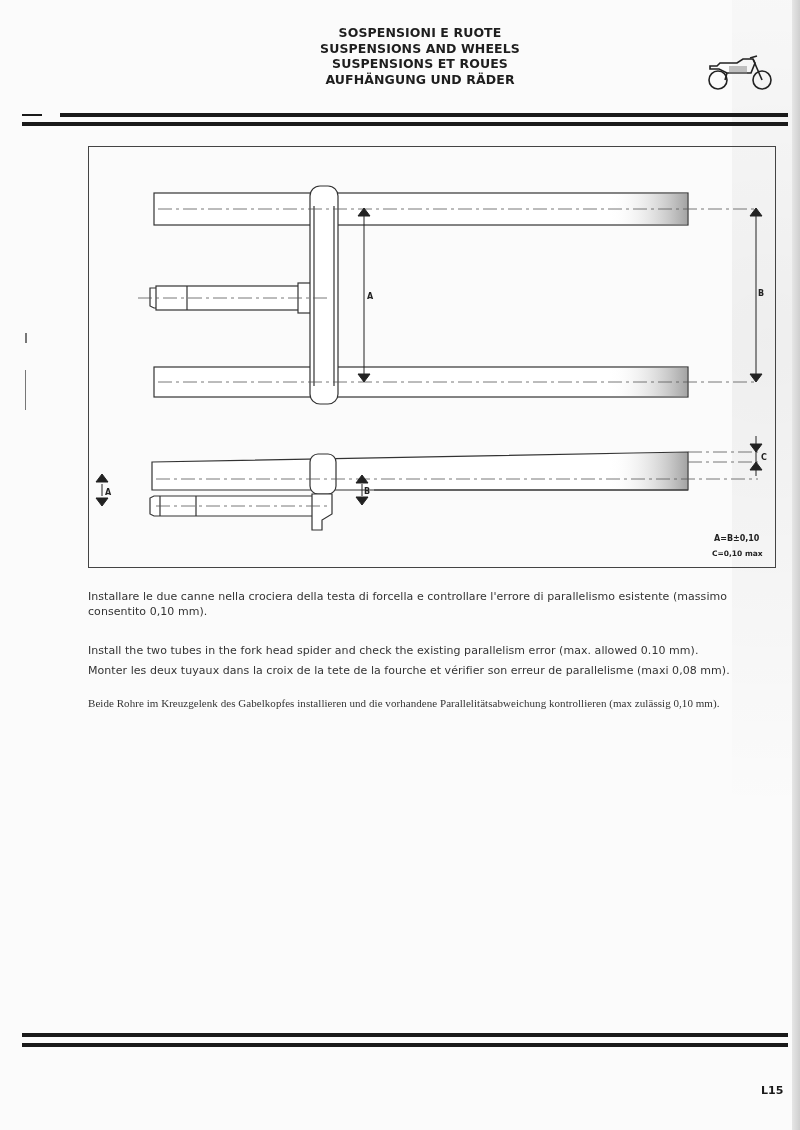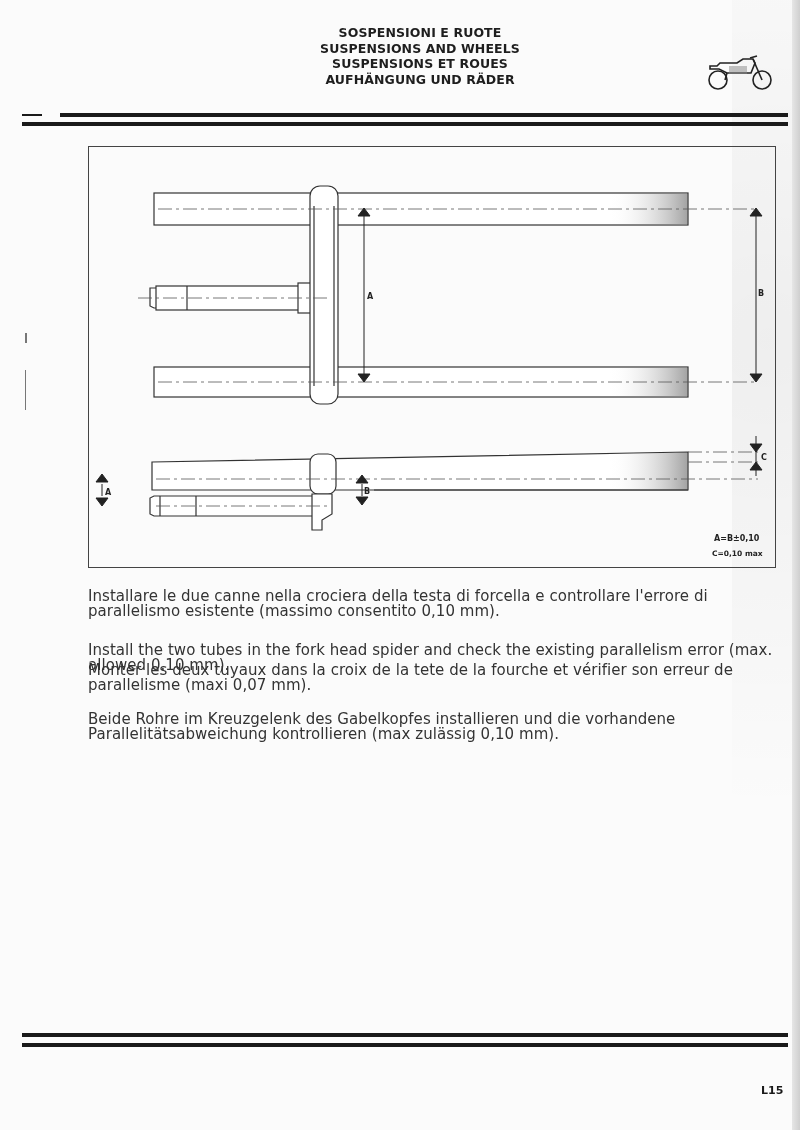--- a/index.html
+++ b/index.html
@@ -23,21 +23,21 @@
     line-height:15.5px; color:#1e1e1e; letter-spacing:0.1px;
   }
   .moto-icon { position:absolute; left:705px; top:47px; width:75px; height:45px; }
   .rule { position:absolute; height:3px; background:#1a1a1a; }
   .diagram-frame {
     position:absolute; left:88px; top:146px; width:688px; height:422px;
     border:1px solid #444; box-sizing:border-box;
   }
   .diagram-svg { position:absolute; left:88px; top:146px; }
   .para {
-    position:absolute; left:88px; width:700px; font-size:15px; line-height:15px;
+    position:absolute; left:88px; width:700px; font-size:11px; line-height:15px;
     color:#333; letter-spacing:0.05px;
   }
   .page-num {
     position:absolute; left:761px; top:1069px; font-weight:bold; font-size:11px; color:#1a1a1a;margin-top:15px;
   }
   .margin-mark { position:absolute; width:2px; background:#777; }
 </style>
 </head>
 <body>
 
@@ -153,19 +153,19 @@
 
   <text x="626" y="395" font-size="8" font-weight="bold" fill="#222" font-family="DejaVu Sans, sans-serif">A=B±0,10</text>
   <text x="624" y="410" font-size="7.5" font-weight="bold" fill="#222" font-family="DejaVu Sans, sans-serif">C=0,10 max</text>
 </svg>
 
 <div class="margin-mark" style="left:25px; top:333px; height:10px;"></div>
 <div class="margin-mark" style="left:25px; top:370px; height:40px; width:1px;"></div>
 
 <div class="para" style="top:589px;">Installare le due canne nella crociera della testa di forcella e controllare l'errore di parallelismo esistente (massimo consentito 0,10 mm).</div>
 <div class="para" style="top:643px;">Install the two tubes in the fork head spider and check the existing parallelism error (max. allowed 0.10 mm).</div>
-<div class="para" style="top:663px;">Monter les deux tuyaux dans la croix de la tete de la fourche et vérifier son erreur de parallelisme (maxi 0,07 mm).</div>
-<div class="para" style="top:712px;">Beide Rohre im Kreuzgelenk des Gabelkopfes installieren und die vorhandene Parallelitätsabweichung kontrollieren (max zulässig 0,10 mm).</div>
+<div class="para" style="top:663px;">Monter les deux tuyaux dans la croix de la tete de la fourche et vérifier son erreur de parallelisme (maxi 0,08 mm).</div>
+<div class="para" style="top:696px;font-family:Liberation Serif, serif;">Beide Rohre im Kreuzgelenk des Gabelkopfes installieren und die vorhandene Parallelitätsabweichung kontrollieren (max zulässig 0,10 mm).</div>
 
 <div class="rule" style="left:22px; top:1033px; width:766px; height:4px;"></div>
 <div class="rule" style="left:22px; top:1043px; width:766px; height:4px;"></div>
 
 <div class="page-num">L15</div>
 
 </body></html>

